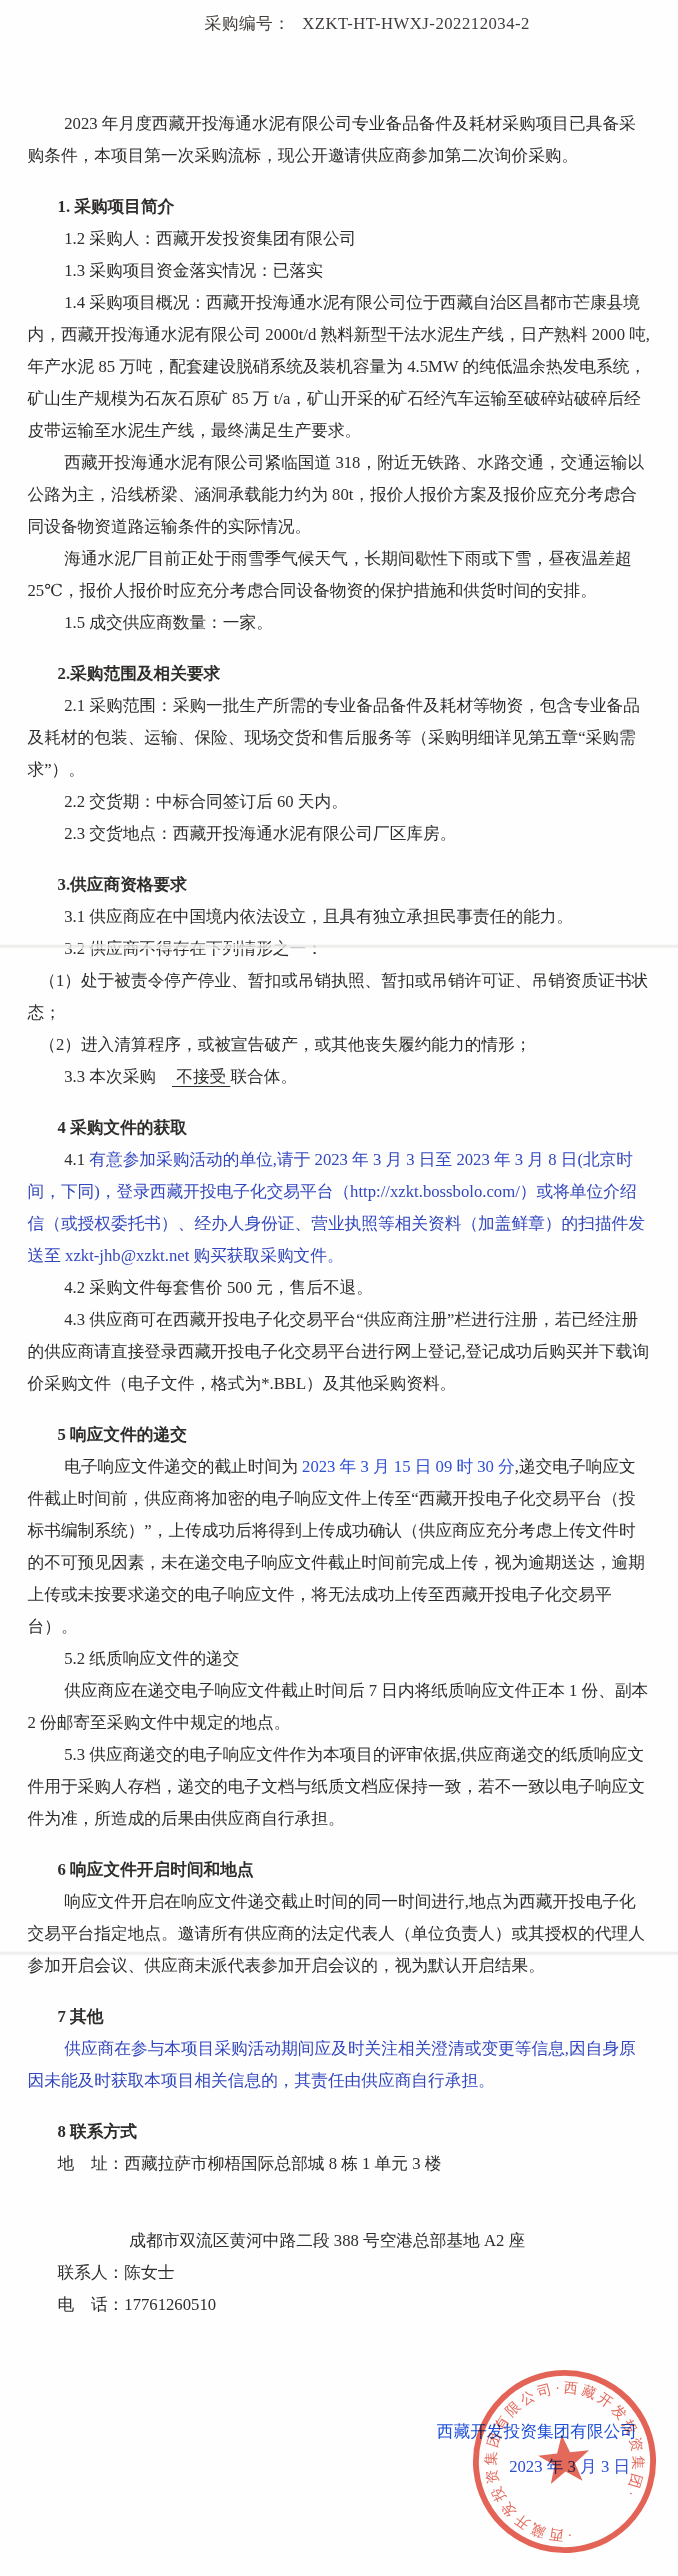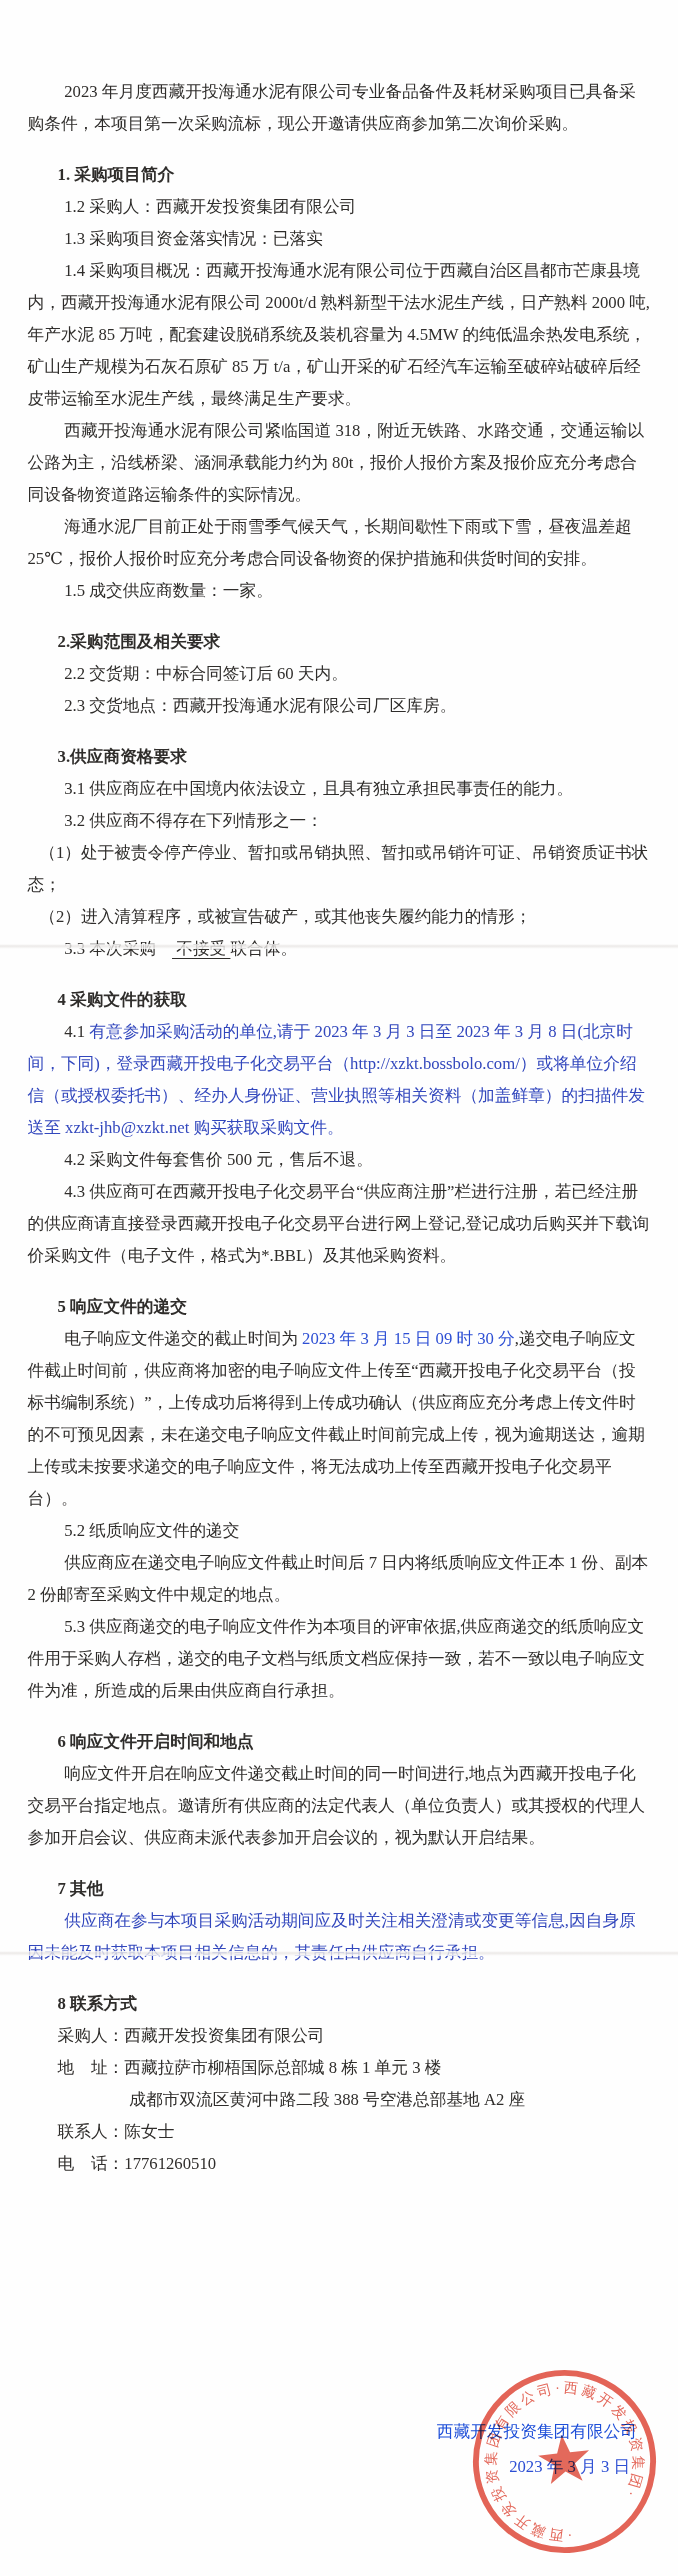--- a/index.html
+++ b/index.html
@@ -22,21 +22,21 @@
     color:#403c3a;
     letter-spacing:0.5px;
   }
   .doc-no .val{margin-left:11.8px;font-family:"Liberation Serif","DejaVu Serif",serif;}
   .intro{margin-top:68px;}
   p{margin:0;}
   .para,.item{text-indent:2.2em;}
   .sub{text-indent:0.7em;}
   .h{font-weight:bold;text-indent:1.8em;margin-top:19px;}
   .contact{text-indent:1.8em;}
-  .addr2{text-indent:6.1em;}
+  .addr2{text-indent:6.1em;margin-top:45px;}
   .blue{color:var(--blue,#3247bd);}
   .blue-bright{color:var(--blue-bright,#2d4fd4);}
   .u{text-decoration:underline;text-underline-offset:3.9px;padding-left:16px;}
   .scanline{
     position:absolute;left:0;width:679px;height:4.9px;
     background:linear-gradient(#ffffff,#e7e4e2 40%,#ffffff);
     opacity:.8;
   }
   .sig{
     position:absolute;
@@ -56,32 +56,36 @@
     opacity:.85;
     mix-blend-mode:multiply;
     transform:rotate(-6deg);
   }
 </style>
 </head>
 <body>
 
 <div class="page">
 
+  <div class="doc-no">
+    <span>采购编号：</span><span class="val">XZKT-HT-HWXJ-202212034-2</span>
+  </div>
 
   <p class="para intro">2023 年月度西藏开投海通水泥有限公司专业备品备件及耗材采购项目已具备采购条件，本项目第一次采购流标，现公开邀请供应商参加第二次询价采购。</p>
 
   <p class="h">1. 采购项目简介</p>
   <p class="item">1.2 采购人：西藏开发投资集团有限公司</p>
   <p class="item">1.3 采购项目资金落实情况：已落实</p>
   <p class="item">1.4 采购项目概况：西藏开投海通水泥有限公司位于西藏自治区昌都市芒康县境内，西藏开投海通水泥有限公司 2000t/d 熟料新型干法水泥生产线，日产熟料 2000 吨,年产水泥 85 万吨，配套建设脱硝系统及装机容量为 4.5MW 的纯低温余热发电系统，矿山生产规模为石灰石原矿 85 万 t/a，矿山开采的矿石经汽车运输至破碎站破碎后经皮带运输至水泥生产线，最终满足生产要求。</p>
   <p class="para">西藏开投海通水泥有限公司紧临国道 318，附近无铁路、水路交通，交通运输以公路为主，沿线桥梁、涵洞承载能力约为 80t，报价人报价方案及报价应充分考虑合同设备物资道路运输条件的实际情况。</p>
   <p class="para">海通水泥厂目前正处于雨雪季气候天气，长期间歇性下雨或下雪，昼夜温差超 25℃，报价人报价时应充分考虑合同设备物资的保护措施和供货时间的安排。</p>
   <p class="item">1.5 成交供应商数量：一家。</p>
 
   <p class="h">2.采购范围及相关要求</p>
+  <p class="item">2.1 采购范围：采购一批生产所需的专业备品备件及耗材等物资，包含专业备品及耗材的包装、运输、保险、现场交货和售后服务等（采购明细详见第五章“采购需求”）。</p>
   <p class="item">2.2 交货期：中标合同签订后 60 天内。</p>
   <p class="item">2.3 交货地点：西藏开投海通水泥有限公司厂区库房。</p>
 
   <p class="h">3.供应商资格要求</p>
   <p class="item">3.1 供应商应在中国境内依法设立，且具有独立承担民事责任的能力。</p>
   <p class="item">3.2 供应商不得存在下列情形之一：</p>
   <p class="sub">（1）处于被责令停产停业、暂扣或吊销执照、暂扣或吊销许可证、吊销资质证书状态；</p>
   <p class="sub">（2）进入清算程序，或被宣告破产，或其他丧失履约能力的情形；</p>
   <p class="item"><span>3.3 本次采购</span><span class="u"> 不接受 </span><span>联合体。</span></p>
 
@@ -96,21 +100,20 @@
   <p class="para">供应商应在递交电子响应文件截止时间后 7 日内将纸质响应文件正本 1 份、副本 2 份邮寄至采购文件中规定的地点。</p>
   <p class="item">5.3 供应商递交的电子响应文件作为本项目的评审依据,供应商递交的纸质响应文件用于采购人存档，递交的电子文档与纸质文档应保持一致，若不一致以电子响应文件为准，所造成的后果由供应商自行承担。</p>
 
   <p class="h">6 响应文件开启时间和地点</p>
   <p class="para">响应文件开启在响应文件递交截止时间的同一时间进行,地点为西藏开投电子化交易平台指定地点。邀请所有供应商的法定代表人（单位负责人）或其授权的代理人参加开启会议、供应商未派代表参加开启会议的，视为默认开启结果。</p>
 
   <p class="h">7 其他</p>
   <p class="para blue">供应商在参与本项目采购活动期间应及时关注相关澄清或变更等信息,因自身原因未能及时获取本项目相关信息的，其责任由供应商自行承担。</p>
 
   <p class="h">8 联系方式</p>
-  <p class="contact">采购人：西藏开发投资集团有限公司</p>
   <p class="contact">地　址：西藏拉萨市柳梧国际总部城 8 栋 1 单元 3 楼</p>
   <p class="addr2">成都市双流区黄河中路二段 388 号空港总部基地 A2 座</p>
   <p class="contact">联系人：陈女士</p>
   <p class="contact">电　话：17761260510</p>
 
   <div class="scanline" style="top:944px;"></div>
   <div class="scanline" style="top:1951px;"></div>
 
   <div class="sig">
     <div class="sig-company">西藏开发投资集团有限公司</div>

